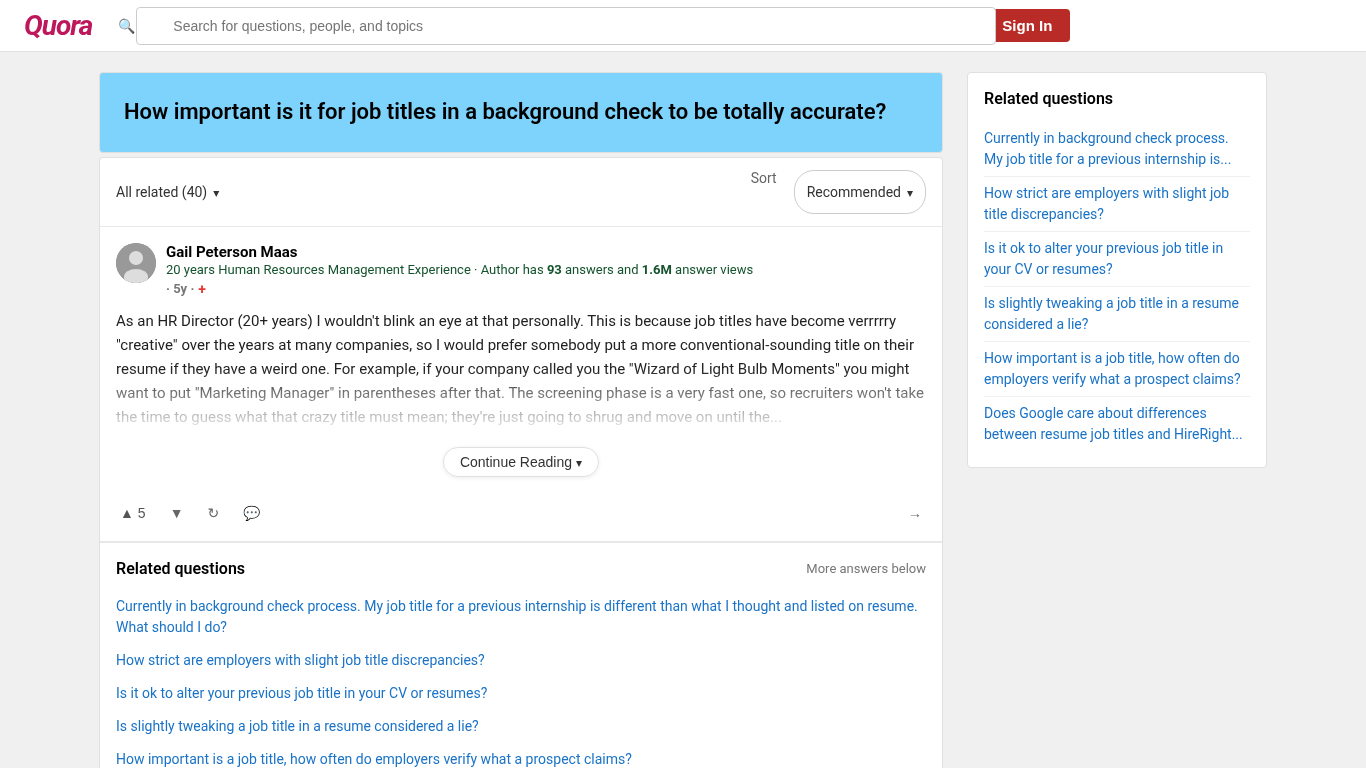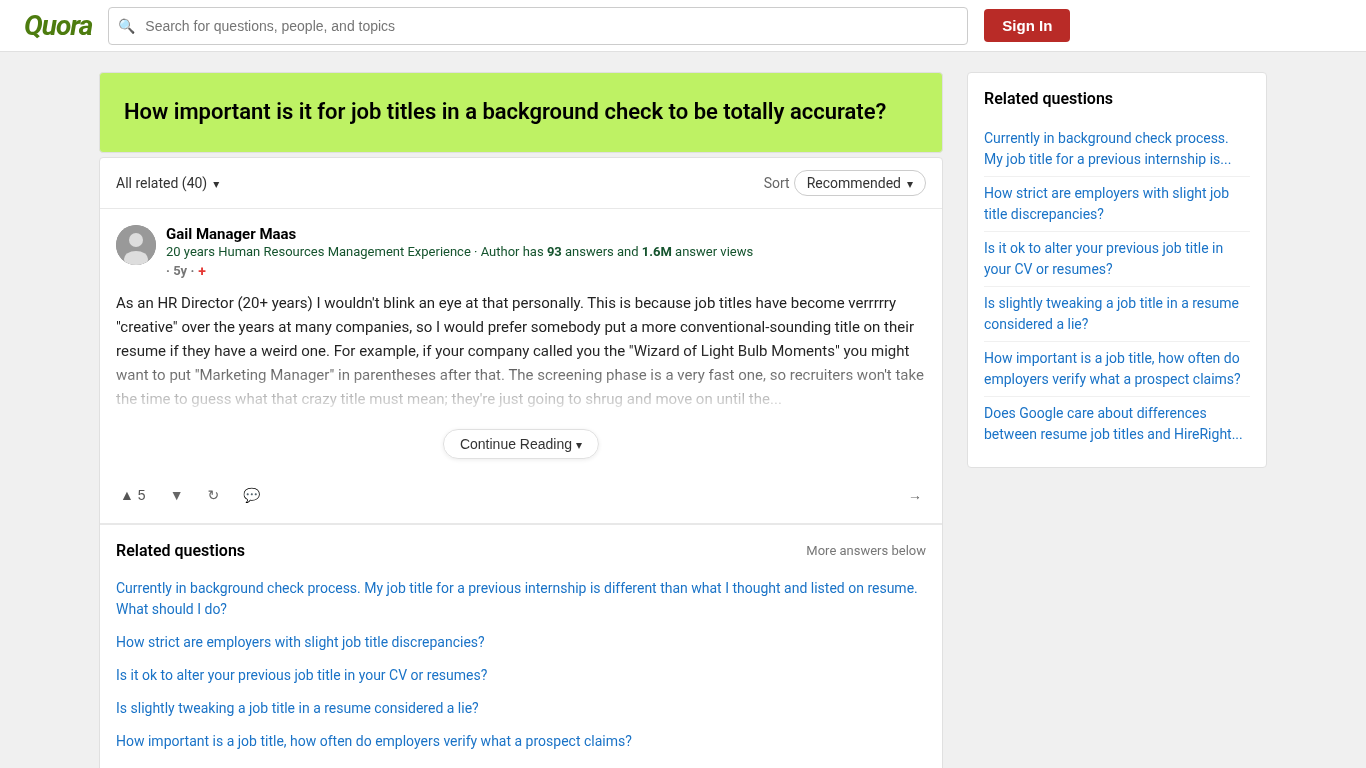--- a/index.html
+++ b/index.html
@@ -14,40 +14,41 @@
       padding: 0 24px;
       gap: 16px;
       border-bottom: 1px solid #e0e0e0;
       position: sticky;
       top: 0;
       z-index: 100;
     }
     #logo {
       font-size: 28px;
       font-weight: 700;
-      color: #4d7c0f;
+      color: #be185d;
       font-style: italic;
       letter-spacing: -1px;
       cursor: pointer;
       flex-shrink: 0;
     }
     #search-container {
       flex: 1;
       max-width: 860px;
       position: relative;
     }
     #search-input {
       width: 100%;
       height: 38px;
       border: 1px solid #ccc;
       border-radius: 4px;
       padding: 0 12px 0 36px;
       font-size: 14px;
       color: #000000;
       outline: none;
+      margin-left: 28px;
     }
     #search-icon-wrap {
       position: absolute;
       left: 10px;
       top: 50%;
       transform: translateY(-50%);
       color: #888;
       font-size: 14px;
     }
     #sign-in-btn {
@@ -72,21 +73,21 @@
     }
 
     
     #left-content {
       flex: 1;
       min-width: 0;
     }
 
     
     #question-card {
-      background: #bef264;
+      background: #7dd3fc;
       border: 1px solid #e0e0e0;
       border-radius: 4px;
       padding: 24px;
       margin-bottom: 4px;
     }
     #question-title {
       font-size: 22px;
       font-weight: 600;
       color: #000;
       line-height: 1.4;
@@ -109,29 +110,29 @@
     #all-related {
       display: flex;
       align-items: center;
       gap: 6px;
       font-size: 14px;
       color: #333;
       cursor: pointer;
     }
     #sort-container {
       display: flex;
-      align-items: center;
-      gap: 4px;
+      align-items: flex-start;
+      gap: 17px;
       font-size: 14px;
       color: #666;
     }
     #sort-dropdown {
       border: 1px solid #ccc;
       border-radius: 20px;
-      padding: 4px 12px;
+      padding: 13px 12px;
       font-size: 14px;
       cursor: pointer;
       display: flex;
       align-items: center;
       gap: 6px;
       background: #fff;
       color: #333;
     }
 
     
@@ -356,21 +357,21 @@
         <div id="author-row">
           <div id="author-avatar">
 
             <svg width="40" height="40" viewBox="0 0 40 40" xmlns="http://www.w3.org/2000/svg">
               <rect width="40" height="40" fill="#999" rx="20"></rect>
               <circle cx="20" cy="15" r="7" fill="#ddd"></circle>
               <ellipse cx="20" cy="34" rx="12" ry="8" fill="#ddd"></ellipse>
             </svg>
           </div>
           <div id="author-info">
-            <div id="author-name">Gail Manager Maas</div>
+            <div id="author-name">Gail Peterson Maas</div>
             <div id="author-bio">
               <span>20 years Human Resources Management Experience · Author has </span><strong>93</strong><span> answers and </span><strong>1.6M</strong><span> answer views</span>
             </div>
             <div id="author-meta">
               <span>· 5y ·</span>
               <span id="plus-badge">+</span>
             </div>
           </div>
         </div>
 

